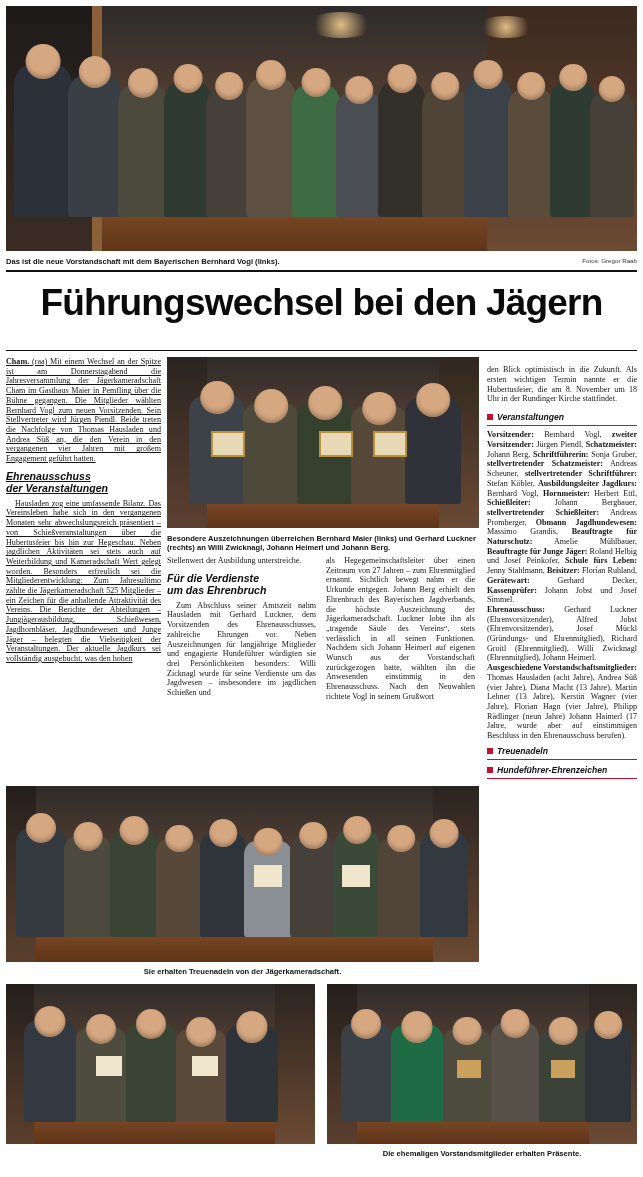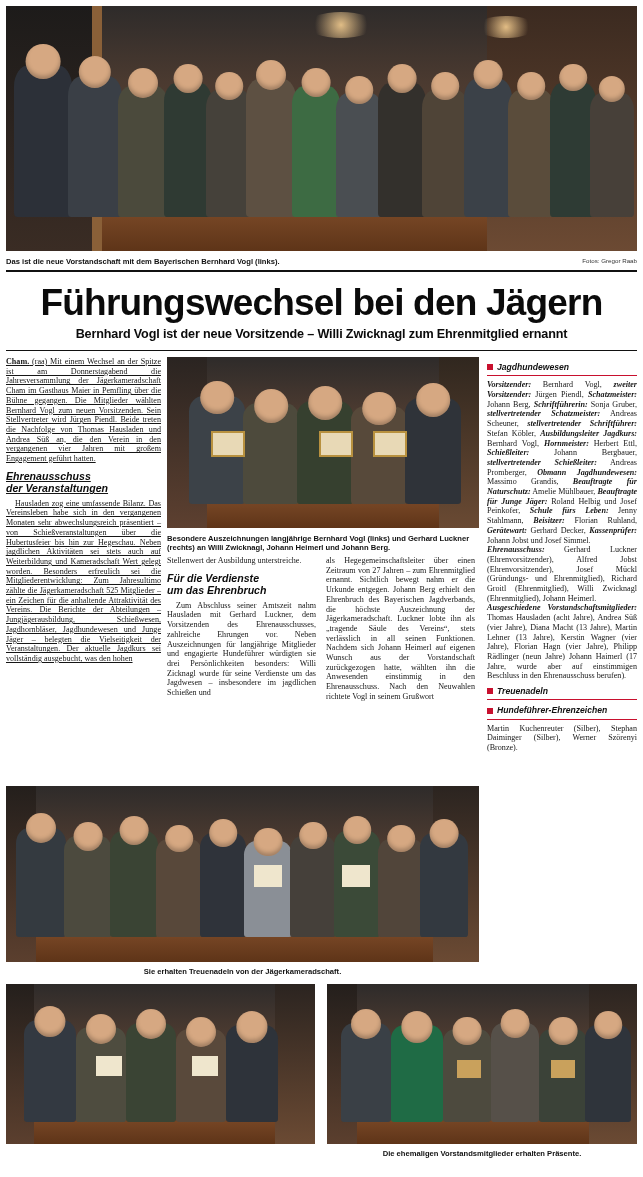--- a/index.html
+++ b/index.html
@@ -54,21 +54,21 @@
       text-align:left;color:#0b0b0b;}
 
   
   .boxcol{position:absolute;font-size:8.1px;line-height:1.2;text-align:justify;
       hyphens:auto;color:#161616;}
   .boxhd{font-family:"Liberation Sans",sans-serif;font-style:italic;
       font-weight:bold;font-size:8.6px;color:#111;display:flex;
       align-items:center;gap:4px;margin:5px 0 1px 0;}
   .sq{width:6px;height:6px;background:#c8102e;display:inline-block;flex:0 0 auto;}
   .boxline{height:1px;background:#c8102e;margin:3px 0 4px 0;}
-  b{font-weight:bold;font-style:italic;}
+  b{font-weight:bold;}
 </style>
 </head>
 <body>
 
 <div class="page">
 
   <div class="photo" style="position:absolute;left:6px;top:6px;width:631px;height:245px;">
     <div class="wall"></div>
     <div class="floor"></div>
     <div class="panel" style="left:0;width:86px;background:linear-gradient(180deg,#1d1b1a,#3a2c24);"></div>
@@ -95,21 +95,20 @@
   </div>
 
   <div style="position:absolute;left:6px;top:254px;width:631px;display:flex;justify-content:space-between;align-items:flex-start;">
     <div class="cap" style="max-width:470px;">Das ist die neue Vorstandschaft mit dem Bayerischen Bernhard Vogl (links).</div>
     <div class="credit">Fotos: Gregor Raab</div>
   </div>
 
   <div class="rule" style="position:absolute;left:6px;top:270px;width:631px;height:2px;"></div>
 
   <div class="headline" style="position:absolute;left:6px;top:284px;width:631px;">Führungswechsel bei den Jägern</div>
-  <div class="subhead" style="position:absolute;left:6px;top:327px;width:631px;">Bernhard Vogl ist der neue Vorsitzende – Willi Zwicknagl zum Ehrenmitglied ernannt</div>
 
   <div class="rule" style="position:absolute;left:6px;top:350px;width:631px;height:1px;"></div>
 
   <div class="col" style="left:6px;top:357px;width:155px;text-decoration:underline;">
     <p><span class="lead">Cham.</span> <span>(raa)</span><span> Mit einem Wechsel an der Spitze ist am Donnerstagabend die Jahresversammlung der Jägerkameradschaft Cham im Gasthaus Maier in Pemfling über die Bühne gegangen. Die Mitglieder wählten Bernhard Vogl zum neuen Vorsitzenden. Sein Stellvertreter wird Jürgen Piendl. Beide treten die Nachfolge von Thomas Hausladen und Andrea Süß an, die den Verein in den vergangenen vier Jahren mit großem Engagement geführt hatten.</span></p>
     <div class="subhd">
       <span>Ehrenausschuss</span><br>
       <span>der Veranstaltungen</span>
     </div>
     <p style="text-indent:9px;">Hausladen zog eine umfassende Bilanz. Das Vereinsleben habe sich in den vergangenen Monaten sehr abwechslungsreich präsentiert – von Schießveranstaltungen über die Hubertusfeier bis hin zur Hegeschau. Neben jagdlichen Aktivitäten sei stets auch auf Weiterbildung und Kameradschaft Wert gelegt worden. Besonders erfreulich sei die Mitgliederentwicklung: Zum Jahresultimo zählte die Jägerkameradschaft 525 Mitglieder – ein Zeichen für die anhaltende Attraktivität des Vereins. Die Berichte der Abteilungen – Jungjägerausbildung, Schießwesen, Jagdhornbläser, Jagdhundewesen und Junge Jäger – belegten die Vielseitigkeit der Veranstaltungen. Der aktuelle Jagdkurs sei vollständig ausgebucht, was den hohen</p>
@@ -124,56 +123,56 @@
       <div class="p" style="left:22px;width:56px;height:88%;background:#3c4248;"></div>
       <div class="p" style="left:76px;width:56px;height:82%;background:#4d4a3c;"></div>
       <div class="p" style="left:130px;width:56px;height:84%;background:#36402f;"></div>
       <div class="p" style="left:184px;width:56px;height:80%;background:#57493a;"></div>
       <div class="p" style="left:238px;width:56px;height:86%;background:#2f3339;"></div>
       <div style="position:absolute;left:44px;bottom:38%;width:30px;height:22px;background:#e8d9b6;border:2px solid #b8913f;"></div>
       <div style="position:absolute;left:152px;bottom:38%;width:30px;height:22px;background:#e8d9b6;border:2px solid #b8913f;"></div>
       <div style="position:absolute;left:206px;bottom:38%;width:30px;height:22px;background:#e8d9b6;border:2px solid #b8913f;"></div>
     </div>
   </div>
-  <div class="cap" style="position:absolute;left:167px;top:531px;width:312px;">Besondere Auszeichnungen langjährige Bernhard Vogl (links) und Gerhard Luckner (rechts) an Willi Zwicknagl, Johann Heimerl und Johann Berg.</div>
+  <div class="cap" style="position:absolute;left:167px;top:531px;width:312px;">Besondere Auszeichnungen überreichen Bernhard Maier (links) und Gerhard Luckner (rechts) an Willi Zwicknagl, Johann Heimerl und Johann Berg.</div>
 
   <div class="col" style="left:167px;top:556px;width:149px;">
     <p>Stellenwert der Ausbildung unterstreiche.</p>
     <div class="subhd">
       <span>Für die Verdienste</span><br>
       <span>um das Ehrenbruch</span>
     </div>
     <p style="text-indent:9px;">Zum Abschluss seiner Amtszeit nahm Hausladen mit Gerhard Luckner, dem Vorsitzenden des Ehrenausschusses, zahlreiche Ehrungen vor. Neben Auszeichnungen für langjährige Mitglieder und engagierte Hundeführer würdigten sie drei Persönlichkeiten besonders: Willi Zicknagl wurde für seine Verdienste um das Jagdwesen – insbesondere im jagdlichen Schießen und</p>
   </div>
 
   <div class="col" style="left:326px;top:556px;width:149px;">
     <p>als Hegegemeinschaftsleiter über einen Zeitraum von 27 Jahren – zum Ehrenmitglied ernannt. Sichtlich bewegt nahm er die Urkunde entgegen. Johann Berg erhielt den Ehrenbruch des Bayerischen Jagdverbands, die höchste Auszeichnung der Jägerkameradschaft. Luckner lobte ihn als „tragende Säule des Vereins“, stets verlässlich in all seinen Funktionen. Nachdem sich Johann Heimerl auf eigenen Wunsch aus der Vorstandschaft zurückgezogen hatte, wählten ihn die Anwesenden einstimmig in den Ehrenausschuss. Nach den Neuwahlen richtete Vogl in seinem Grußwort</p>
   </div>
 
   <div class="boxcol" style="left:487px;top:357px;width:150px;">
+    <p>den Blick optimistisch in die Zukunft. Als ersten wichtigen Termin nannte er die Hubertusfeier, die am 8. November um 18 Uhr in der Rundinger Kirche stattfindet.</p>
 
     <div class="boxhd">
       <span class="sq"></span>
-      <span>Jagdhundewesen</span>
+      <span>Veranstaltungen</span>
     </div>
     <div class="boxline"></div>
     <div><b>Vorsitzender:</b> Bernhard Vogl, <b>zweiter Vorsitzender:</b> Jürgen Piendl, <b>Schatzmeister:</b> Johann Berg, <b>Schriftführerin:</b> Sonja Gruber, <b>stellvertretender Schatzmeister:</b> Andreas Scheuner, <b>stellvertretender Schriftführer:</b> Stefan Köbler, <b>Ausbildungsleiter Jagdkurs:</b> Bernhard Vogl, <b>Hornmeister:</b> Herbert Ettl, <b>Schießleiter:</b> Johann Bergbauer, <b>stellvertretender Schießleiter:</b> Andreas Promberger, <b>Obmann Jagdhundewesen:</b> Massimo Grandis, <b>Beauftragte für Naturschutz:</b> Amelie Mühlbauer, <b>Beauftragte für Junge Jäger:</b> Roland Helbig und Josef Peinkofer, <b>Schule fürs Leben:</b> Jenny Stahlmann, <b>Beisitzer:</b> Florian Ruhland, <b>Gerätewart:</b> Gerhard Decker, <b>Kassenprüfer:</b> Johann Jobst und Josef Simmel.<br><b>Ehrenausschuss:</b> Gerhard Luckner (Ehrenvorsitzender), Alfred Jobst (Ehrenvorsitzender), Josef Mückl (Gründungs- und Ehrenmitglied), Richard Groitl (Ehrenmitglied), Willi Zwicknagl (Ehrenmitglied), Johann Heimerl.<br><b>Ausgeschiedene Vorstandschaftsmitglieder:</b> Thomas Hausladen (acht Jahre), Andrea Süß (vier Jahre), Diana Macht (13 Jahre), Martin Lehner (13 Jahre), Kerstin Wagner (vier Jahre), Florian Hagn (vier Jahre), Philipp Rädlinger (neun Jahre) Johann Haimerl (17 Jahre, wurde aber auf einstimmigen Beschluss in den Ehrenausschuss berufen).</div>
 
     <div class="boxhd">
       <span class="sq"></span>
       <span>Treuenadeln</span>
     </div>
     <div class="boxline"></div>
 
     <div class="boxhd">
       <span class="sq"></span>
       <span>Hundeführer-Ehrenzeichen</span>
     </div>
     <div class="boxline"></div>
-    <div>Martin Kuchenreuter (Silber), Stephan Daiminger (Silber), Werner Szörenyi (Bronze).</div>
   </div>
 
   <div class="photo" style="position:absolute;left:6px;top:786px;width:473px;height:176px;">
     <div class="wall"></div>
     <div class="floor"></div>
     <div class="panel" style="left:0;width:30px;background:linear-gradient(180deg,#241f1c,#5b3f2e);"></div>
     <div class="panel" style="right:0;width:46px;background:linear-gradient(180deg,#2b2420,#6b4a33);"></div>
     <div class="people">
       <div class="p" style="left:10px;width:50px;height:86%;background:#343a40;"></div>
       <div class="p" style="left:58px;width:48px;height:80%;background:#4c4a3e;"></div>

